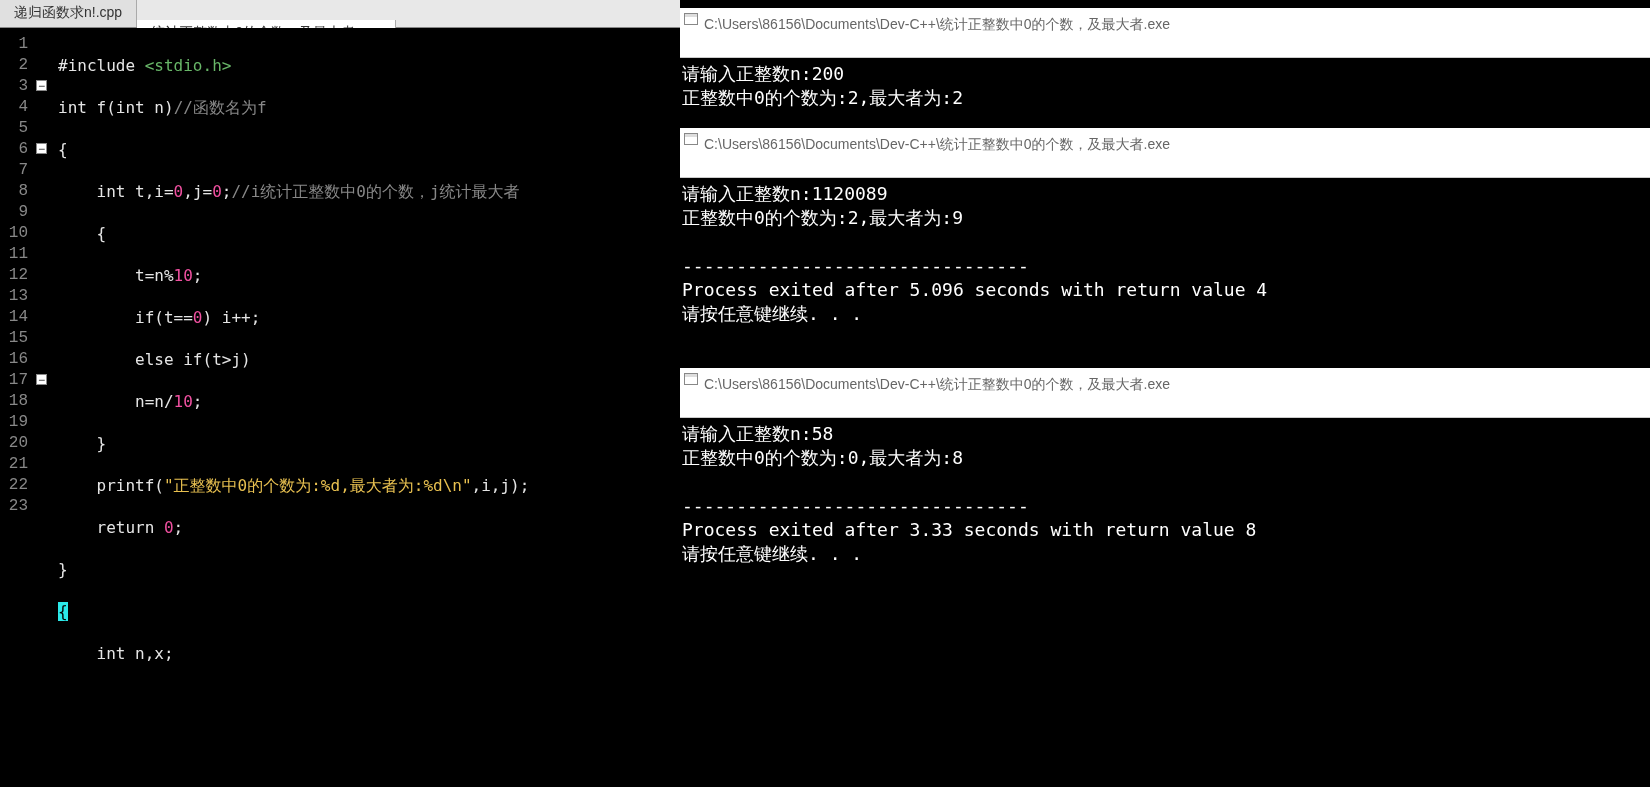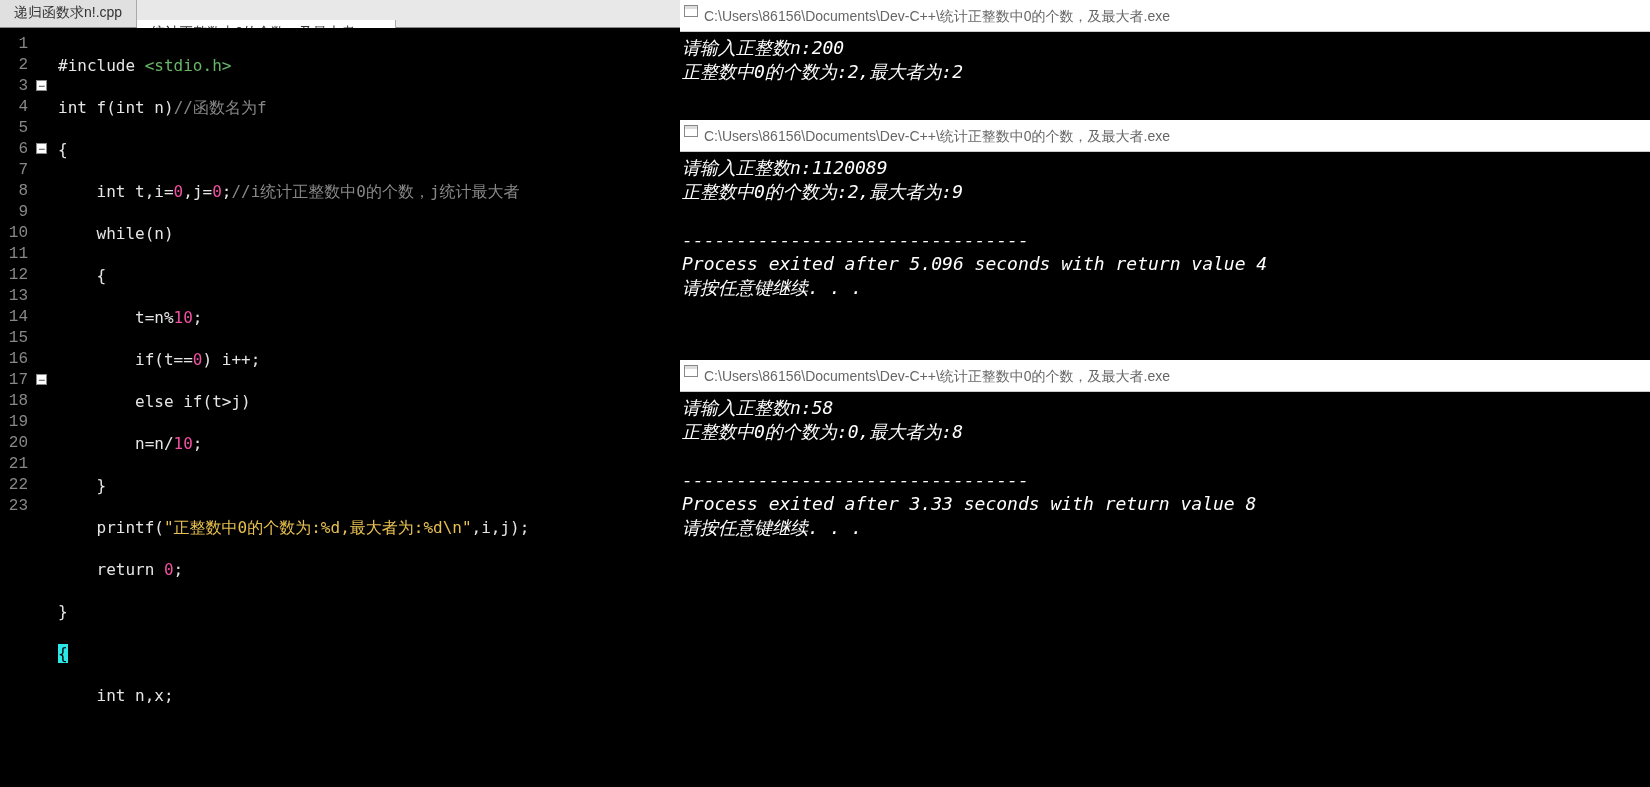--- a/index.html
+++ b/index.html
@@ -107,35 +107,35 @@
     color: #fff;
     font-family: "NSimSun", "SimSun", monospace;
     font-size: 18px;
     line-height: 24px;
   }
   .console-title {
     background: #fff;
     color: #666;
     font-family: "Microsoft YaHei", sans-serif;
     font-size: 14px;
-    padding: 4px 6px 3px 24px;
+    padding: 4px 6px 21px 24px;
     position: relative;
     border-bottom: 1px solid #ccc;
+    margin-top: 8px;
   }
   .console-title .win-icon {
     position: absolute;
     left: 4px; top: 5px;
     width: 14px; height: 12px;
     border: 1px solid #888;
     background: linear-gradient(#ddd 0 3px, #fff 3px);
   }
   .console-body {
     padding: 4px 15px 10px 2px;
     white-space: pre-wrap;
-    font-style: italic;
   }
   .c1 { height: 120px; }
   .c2 { height: 240px; }
   .c3 { flex: 1; }
 </style>
 </head>
 <body>
 
 <div class="left-panel">
   <div class="tabs">
@@ -197,21 +197,20 @@
         <div></div>
         <div></div>
         <div></div>
         <div></div>
     </div>
     <div class="code">
 <div class="code-line"><span class="cy">#include</span><span class="gr"> &lt;stdio.h&gt;</span></div>
 <div class="code-line"><span class="cy">int</span><span class="cy"> f(</span><span class="cy">int</span><span class="cy"> n)</span><span class="gy">//函数名为f</span></div>
 <div class="code-line"><span class="cy">{</span></div>
 <div class="code-line"><span class="cy">    int</span><span class="cy"> t,i=</span><span class="mg">0</span><span class="cy">,j=</span><span class="mg">0</span><span class="cy">;</span><span class="gy">//i统计正整数中0的个数，j统计最大者</span></div>
-<div class="code-line"><span class="cy">    while</span><span class="cy">(n)</span></div>
 <div class="code-line"><span class="cy">    {</span></div>
 <div class="code-line"><span class="cy">        t=n%</span><span class="mg">10</span><span class="cy">;</span></div>
 <div class="code-line"><span class="cy">        if</span><span class="cy">(t==</span><span class="mg">0</span><span class="cy">) i++;</span></div>
 <div class="code-line"><span class="cy">        else if</span><span class="cy">(t&gt;j)</span></div>
 <div class="code-line"><span class="cy">        n=n/</span><span class="mg">10</span><span class="cy">;</span></div>
 <div class="code-line"><span class="cy">    }</span></div>
 <div class="code-line"><span class="cy">    printf(</span><span class="yl">"正整数中0的个数为:%d,最大者为:%d\n"</span><span class="cy">,i,j);</span></div>
 <div class="code-line"><span class="cy">    return </span><span class="mg">0</span><span class="cy">;</span></div>
 <div class="code-line"><span class="cy">}</span></div>
 <div class="code-line"><span class="bracket-match">{</span></div>

